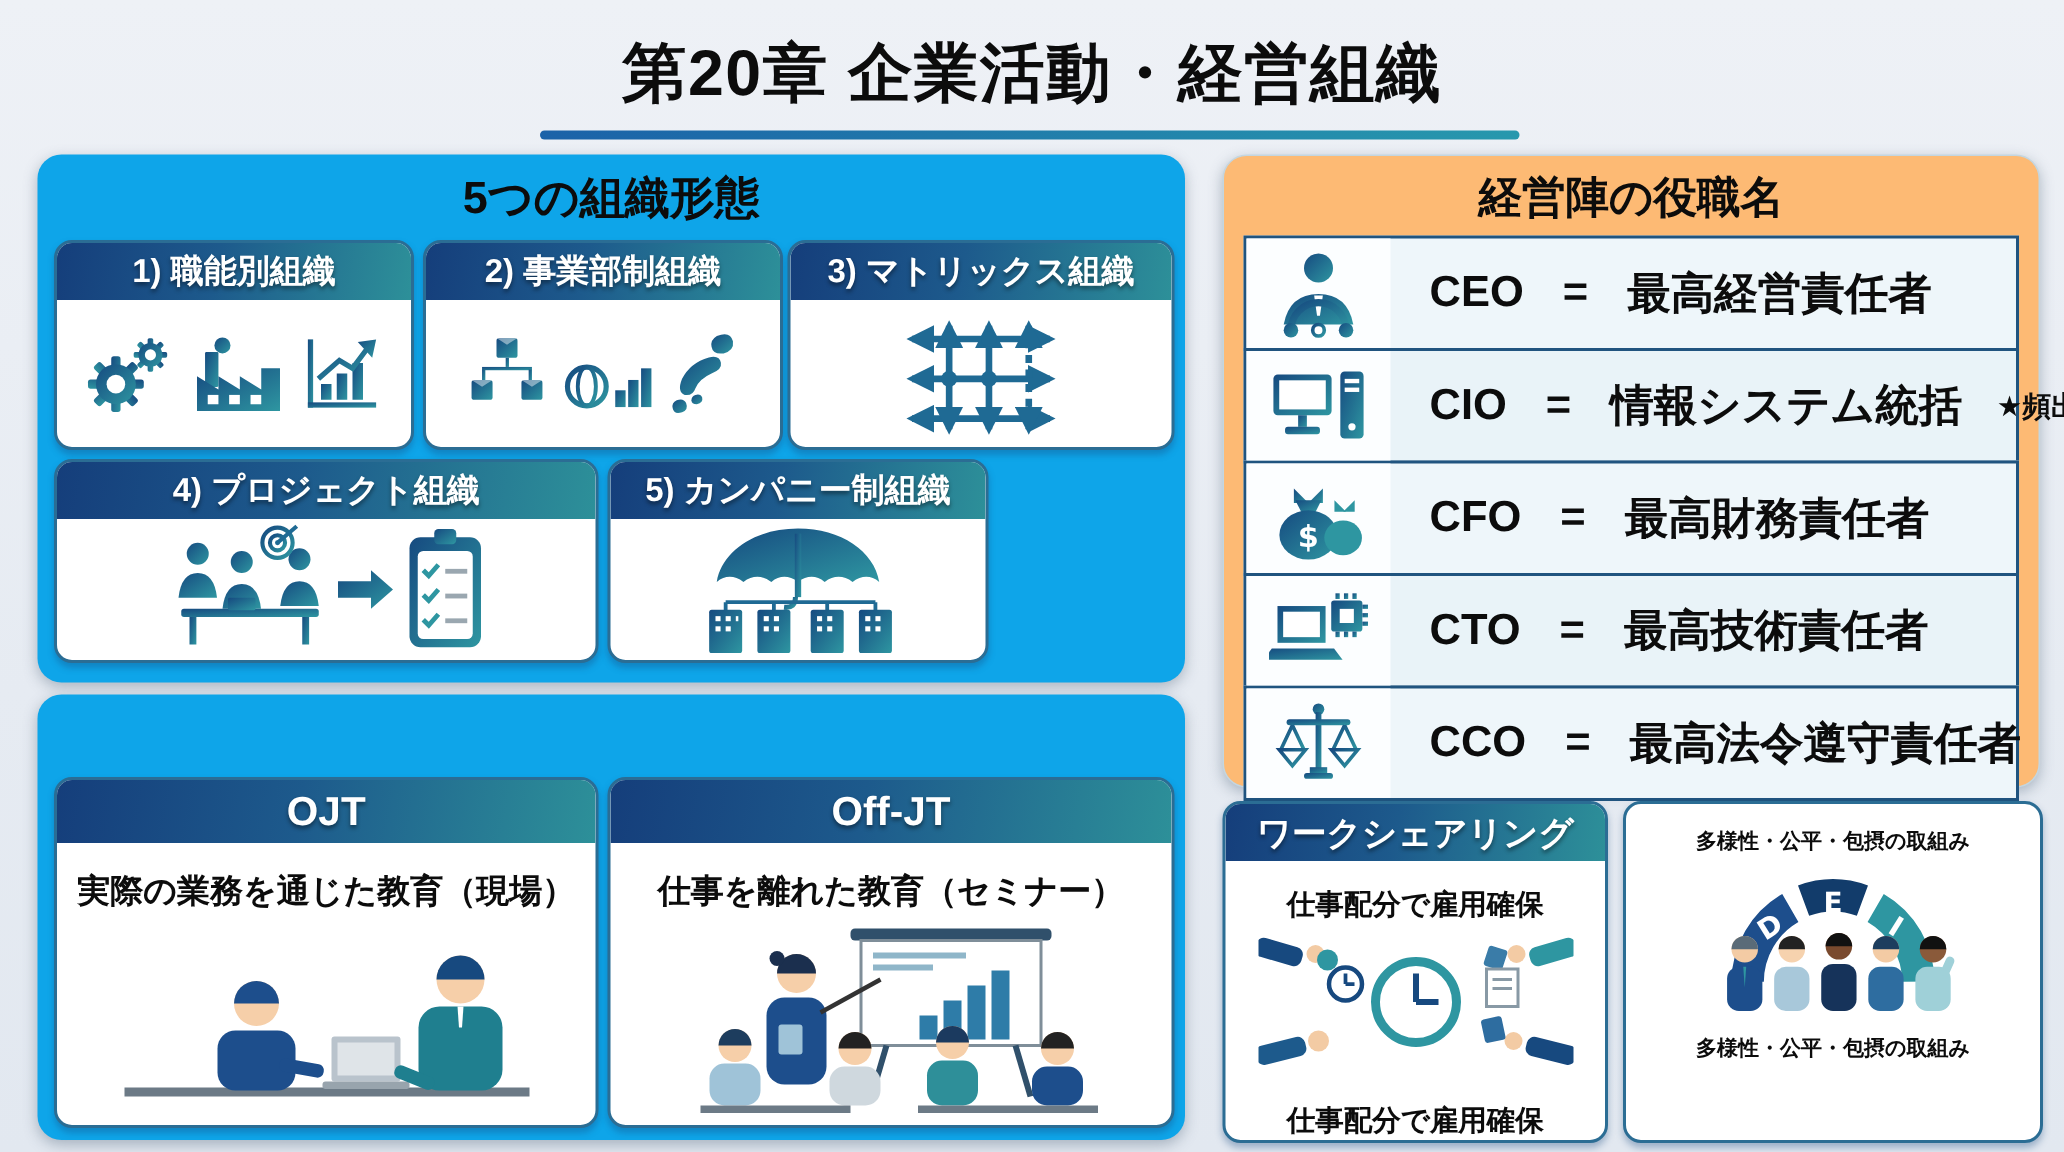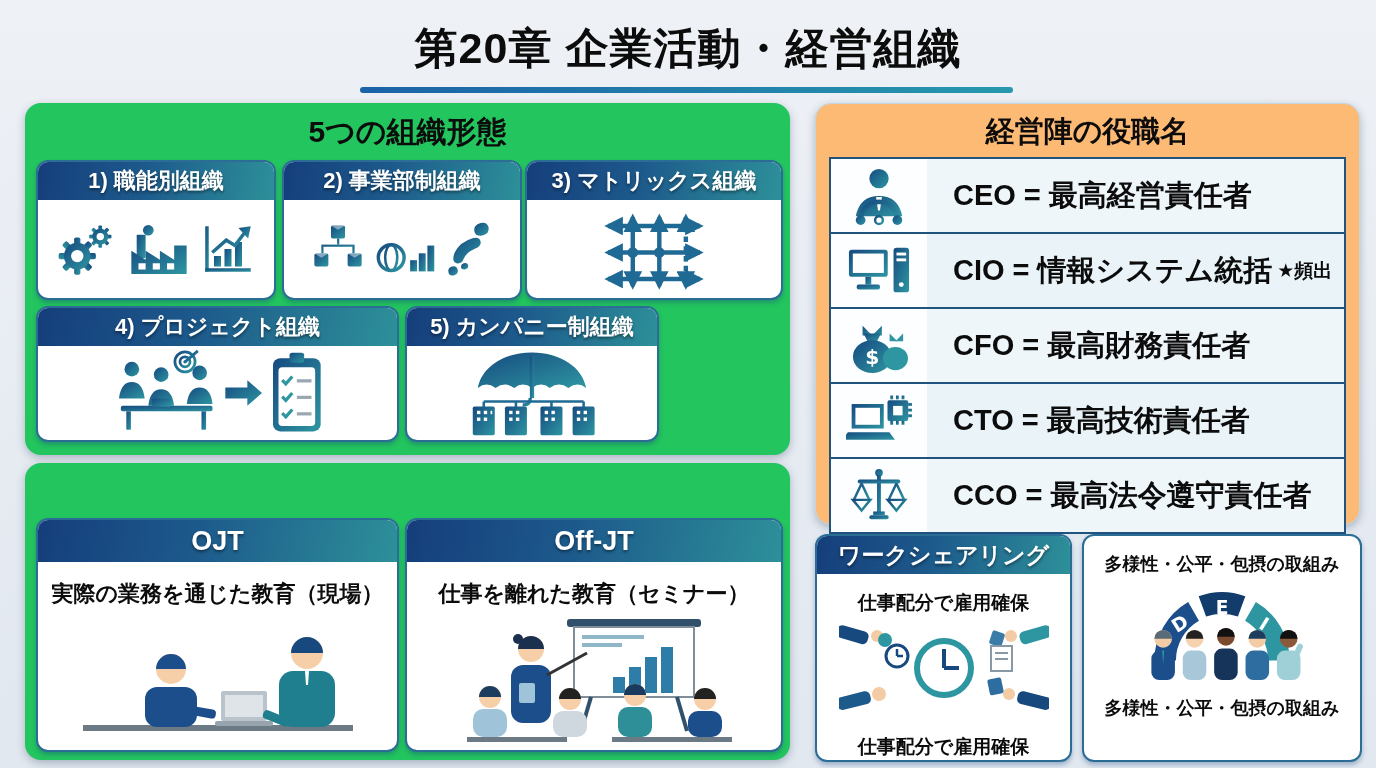--- a/index.html
+++ b/index.html
@@ -6,21 +6,21 @@
   body{width:1376px;height:768px;overflow:hidden;
        background:linear-gradient(180deg,#eef1f6 0%,#e6ebf2 60%,#e2e8f0 100%);
        font-family:"Liberation Sans","DejaVu Sans",sans-serif;color:#0c0c0c;}
   .stage{position:relative;width:1376px;height:768px}
 
   .title{position:absolute;top:20px;left:0;width:100%;text-align:center;
          font-size:43px;font-weight:800;letter-spacing:1px}
   .title-underline{position:absolute;top:87px;left:360px;width:653px;height:6px;
          border-radius:3px;background:linear-gradient(90deg,#1b62a8,#2798ad)}
 
-  .panel{position:absolute;background:#22c55e;border-radius:16px;
+  .panel{position:absolute;background:#0ea5e9;border-radius:16px;
          box-shadow:0 3px 9px rgba(96,114,134,.45)}
   #orgPanel{left:25px;top:103px;width:765px;height:352px}
   #execPanel{left:815px;top:103px;width:543px;height:420px;background:#fdba74;border:1px solid #c4d6e0}
   #trainPanel{left:25px;top:463px;width:765px;height:297px}
 
   .p-head{text-align:center;font-weight:800}
   #orgPanel .p-head{font-size:30px;padding-top:9px}
   #execPanel .p-head{font-size:29px;padding-top:8px}
   #trainPanel .p-head{font-size:31px;padding-top:8px}
 
@@ -35,40 +35,40 @@
   .c1{left:11px;top:57px;width:236px;height:136px}
   .c2{left:257px;top:57px;width:236px;height:136px}
   .c3{left:500px;top:57px;width:254px;height:136px}
   .c4{left:11px;top:203px;width:359px;height:132px}
   .c5{left:380px;top:203px;width:250px;height:132px}
 
   .exec-rows{position:absolute;left:13px;top:55px;right:13px}
   .exec-row{display:flex;height:73px;border:2px solid #20547f;margin-top:-2px;background:#e9f3f8}
   .exec-row:nth-child(odd){background:#eef6fa}
   .exec-ic{flex:0 0 96px;background:#fcfeff;display:flex;align-items:center;justify-content:center}
-  .exec-tx{display:flex;align-items:center;gap:8px;padding-left:26px;font-weight:800;
+  .exec-tx{display:flex;align-items:center;gap:26px;padding-left:26px;font-weight:800;
            font-size:29px;white-space:nowrap}
   .exec-badge{font-size:19px;margin-left:-3px}
 
   .tr-card{position:absolute;border-radius:12px;background:#fff;border:2px solid #2b6d94;
            box-shadow:0 3px 4px rgba(23,73,127,.35);display:flex;flex-direction:column;
            align-items:center;overflow:hidden}
   .tr-card .hd{align-self:stretch;flex:0 0 42px;font-size:27px}
   .tr-desc{font-weight:800;font-size:22px;margin-top:17px}
   .t1{left:11px;top:55px;width:359px;height:230px}
   .t2{left:380px;top:55px;width:374px;height:230px}
 
   .mini-card{position:absolute;border-radius:12px;background:#fff;border:2px solid #2b6d94;
              box-shadow:0 3px 5px rgba(23,73,127,.35);display:flex;flex-direction:column;
              align-items:center;overflow:hidden}
   #wsCard{left:815px;top:534px;width:253px;height:224px}
   #deiCard{left:1082px;top:534px;width:276px;height:224px}
   .mini-card .hd{align-self:stretch;flex:0 0 38px;font-size:23px}
   .mini-cap{font-weight:800;font-size:19px;margin-top:16px}
-  #deiCard .mini-cap{font-size:18px}
+  #deiCard .mini-cap{font-size:14px}
 
   svg{display:block}
 </style>
 </head>
 <body>
 
 <svg width="0" height="0" style="position:absolute" aria-hidden="true">
   <defs>
     <linearGradient id="gi" x1="0" y1="0" x2="1" y2="1">
       <stop offset="0" stop-color="#164a80"></stop>

